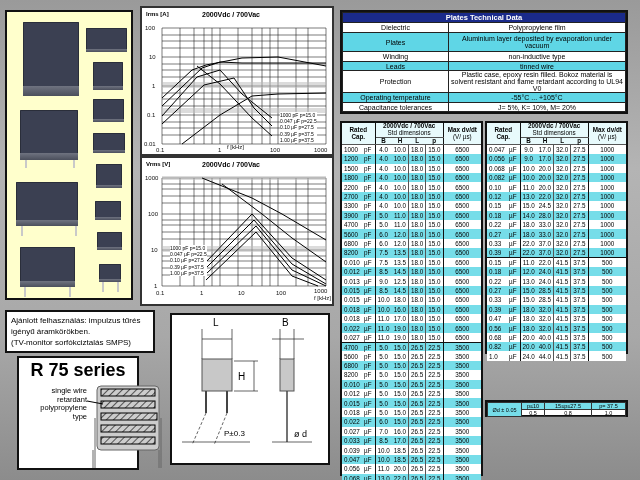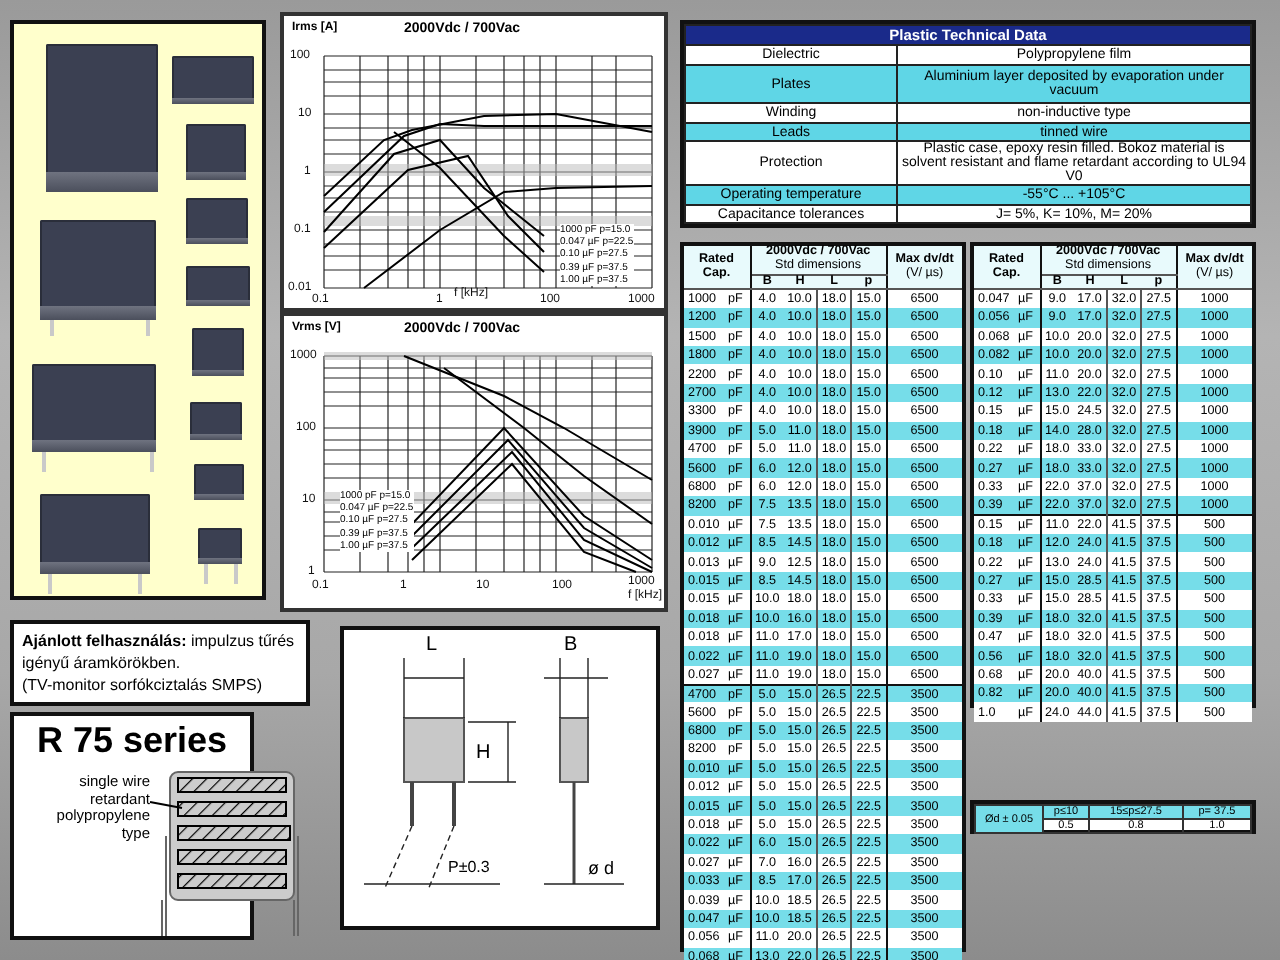--- a/index.html
+++ b/index.html
@@ -24,24 +24,24 @@
   #chart2 { left: 140px; top: 156px; width: 194px; height: 150px; }
   .chart svg { position: absolute; left: 0; top: 0; }
   .ctitle { position: absolute; top: 3px; left: 60px; font-size: 7px; font-weight: bold; }
   .cylabel { position: absolute; top: 3px; left: 4px; font-size: 6px; font-weight: bold; }
   .tick { position: absolute; font-size: 6px; color: #111; }
   .legend { position: absolute; font-size: 5px; line-height: 6.2px; background: #fff; }
 
   
   #usage { left: 5px; top: 310px; width: 150px; height: 43px; background: #fff; padding: 3px 4px;
     font-size: 8px; line-height: 11px; }
-  #usage b { font-weight: bold; }
+  #usage b { font-weight: normal; }
 
   
-  #r75 { left: 5px; top: 356px; width: 122px; height: 114px; background: #fff; }
+  #r75 { left: 17px; top: 356px; width: 122px; height: 114px; background: #fff; }
   #r75 .title { position: absolute; left: 0; right: 0; top: 2px; text-align: center;
     font-size: 18px; font-weight: bold; }
   #r75 .film { position: absolute; left: 8px; top: 29px; width: 60px; text-align: right;
     font-size: 7.5px; line-height: 8.5px; }
 
   
   #dims { left: 170px; top: 313px; width: 160px; height: 152px; background: #fff; }
 
   
   #gen { left: 340px; top: 10px; width: 288px; border: 2px solid #111; background: #111; }
@@ -294,21 +294,21 @@
   <div style="position:absolute;left:66px;top:56px;font-size:10px;">H</div>
   <div style="position:absolute;left:110px;top:2px;font-size:10px;">B</div>
   <div style="position:absolute;left:52px;top:114px;font-size:8px;">P±0.3</div>
   <div style="position:absolute;left:122px;top:114px;font-size:9px;">ø d</div>
 </div>
 
 <div id="gen" class="panel">
   <table>
     <tbody>
         <tr>
-          <td class="head" colspan="2">Plastic Technical Data</td>
+          <td class="head" colspan="2">Plates Technical Data</td>
         </tr>
     <tr class="w" style="height:10px">
           <td class="lbl">Dielectric</td>
           <td>Polypropylene film</td>
         </tr>
     <tr class="c" style="height:19px">
           <td class="lbl">Plates</td>
           <td>Aluminium layer deposited by evaporation under vacuum</td>
         </tr>
     <tr class="w" style="height:10px">

